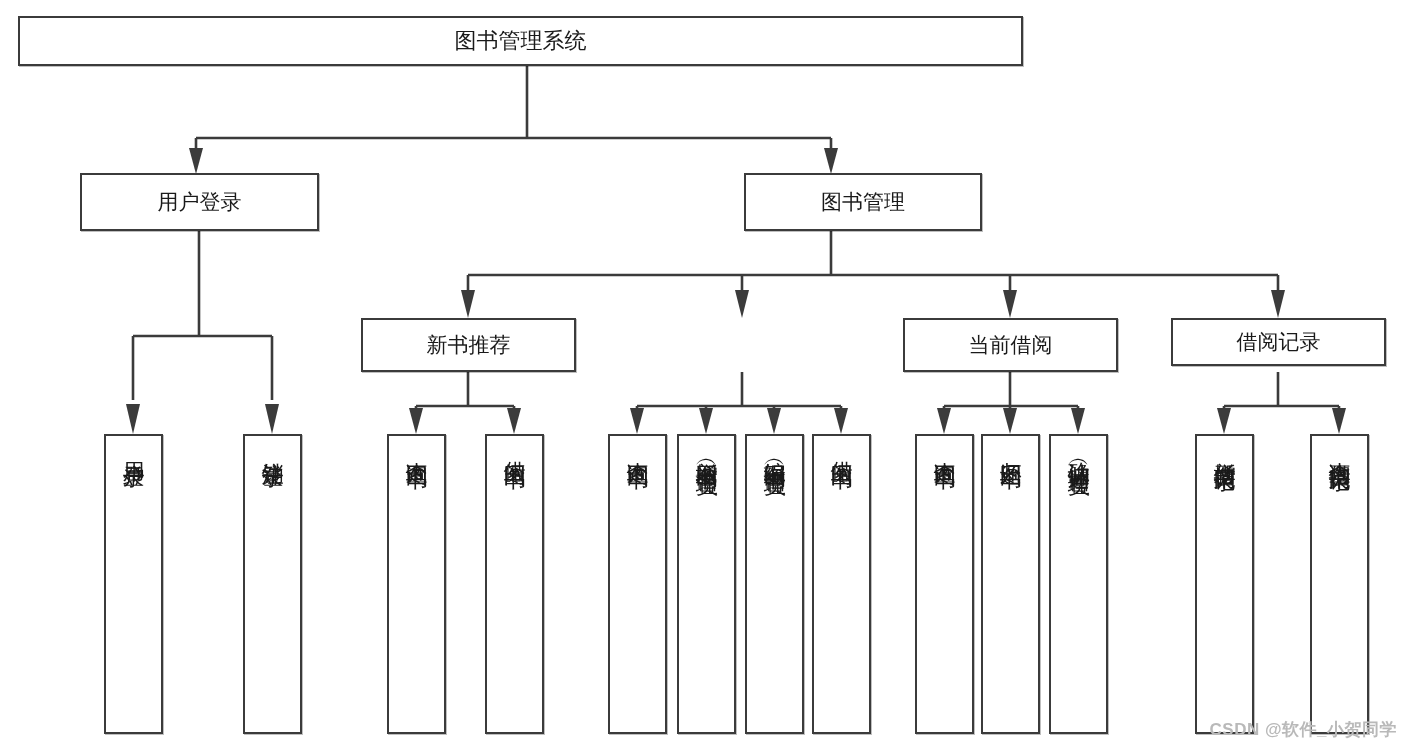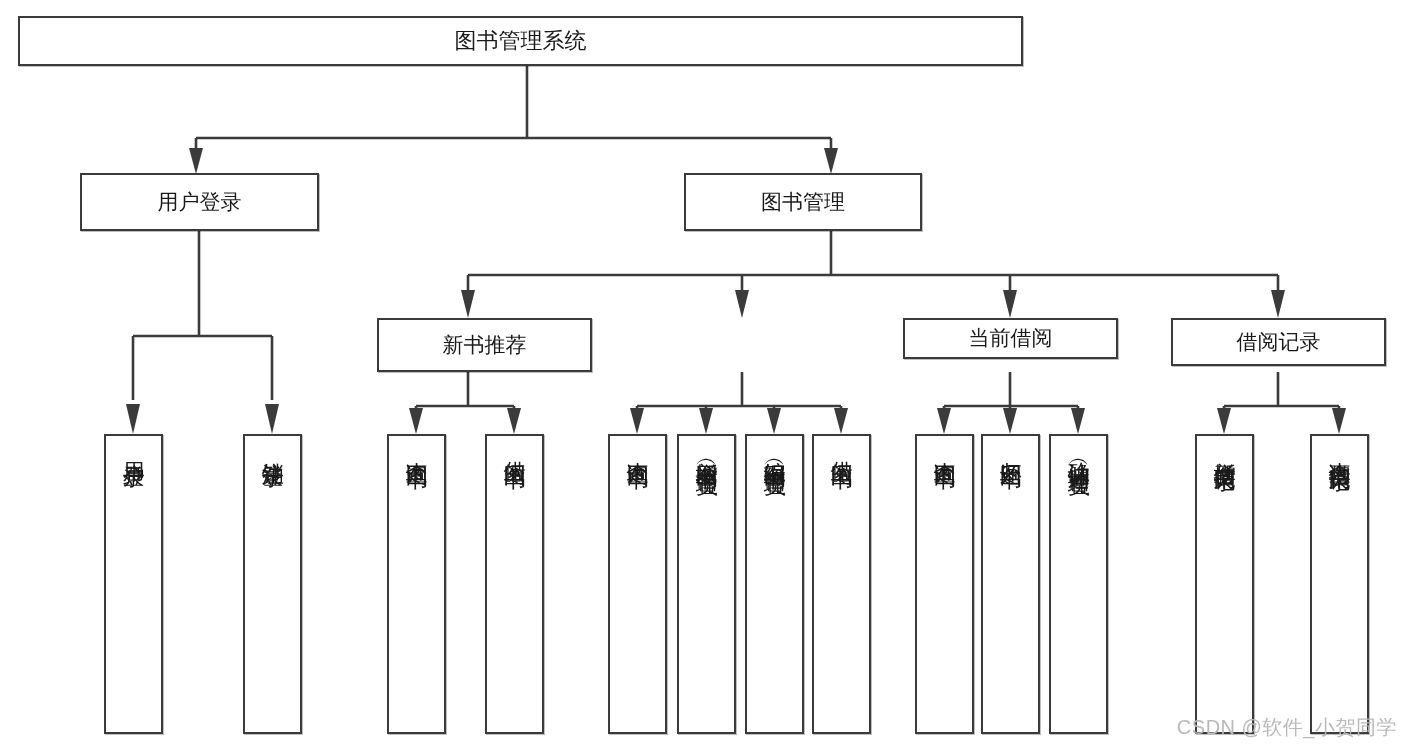--- a/index.html
+++ b/index.html
@@ -39,25 +39,26 @@
     text-orientation:upright;
     font-size:22px;
     letter-spacing:2px;
     line-height:1.02;
     white-space:nowrap;
   }
   .watermark{
     position:absolute;
     right:8px;
     bottom:6px;
-    font-size:20px;
+    font-size:17px;
     color:#b9b9b9;
     letter-spacing:0.5px;
     white-space:nowrap;
     pointer-events:none;
+    font-weight:bold;
   }
   svg.links{position:absolute;left:0;top:0;width:1405px;height:747px;pointer-events:none;}
   svg.links line, svg.links path{stroke:#3b3b3b;stroke-width:2.6;fill:none;}
   svg.links polygon{fill:#3b3b3b;}
 </style>
 </head>
 <body>
 
 <div id="canvas">
 
@@ -123,28 +124,28 @@
     <polygon points="1339,434 1332,408 1346,408"></polygon>
   </svg>
 
   <div class="node h root" style="left:18px;top:16px;width:1005px;height:50px;">
     <span class="lbl">图书管理系统</span>
   </div>
 
   <div class="node h" style="left:80px;top:173px;width:239px;height:58px;">
     <span class="lbl">用户登录</span>
   </div>
-  <div class="node h" style="left:684px;top:173px;width:238px;height:58px;">
+  <div class="node h" style="left:744px;top:173px;width:238px;height:58px;">
     <span class="lbl">图书管理</span>
   </div>
 
-  <div class="node h" style="left:361px;top:318px;width:215px;height:54px;margin-left:16px;">
+  <div class="node h" style="left:361px;top:318px;width:215px;height:54px;">
     <span class="lbl">新书推荐</span>
   </div>
-  <div class="node h" style="left:903px;top:318px;width:215px;height:41px;">
+  <div class="node h" style="left:903px;top:318px;width:215px;height:54px;">
     <span class="lbl">当前借阅</span>
   </div>
   <div class="node h" style="left:1171px;top:318px;width:215px;height:48px;">
     <span class="lbl">借阅记录</span>
   </div>
 
   <div class="node v" style="left:104px;top:434px;width:59px;height:300px;">
     <span class="lbl">用户登录</span>
   </div>
   <div class="node v" style="left:243px;top:434px;width:59px;height:300px;">

